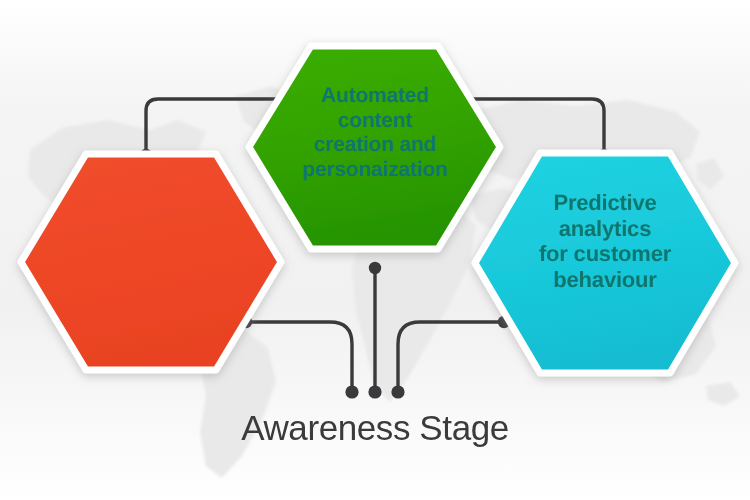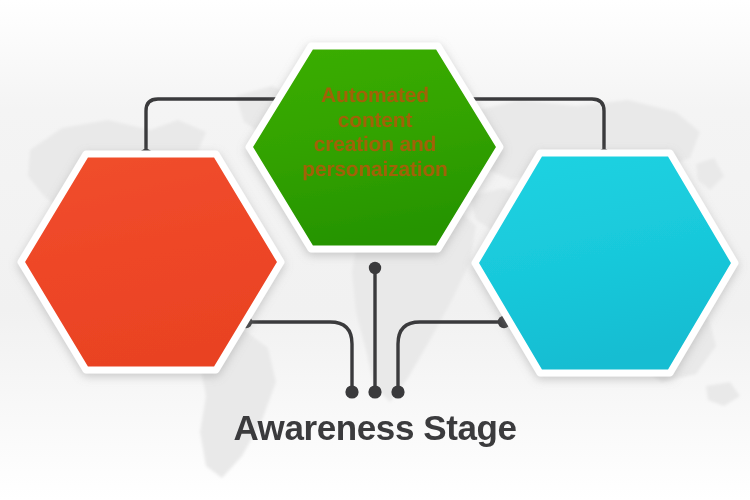--- a/index.html
+++ b/index.html
@@ -26,21 +26,21 @@
     top: 0;
     width: 750px;
     height: 500px;
   }
   #bg-map { z-index: 1; }
   #svg-layer { z-index: 2; }
 
   .hex-label {
     position: absolute;
     z-index: 3;
-    color: #a16207;
+    color: #0f766e;
     font-family: "Liberation Sans", sans-serif;
     font-weight: bold;
     text-align: center;
     line-height: 1.17;
     letter-spacing: -0.2px;
     white-space: pre-line;
     pointer-events: none;
     text-rendering: geometricPrecision;
   }
   #label-red    { left: 22px;  top: 212px; width: 258px; font-size: 22px; }
@@ -49,21 +49,21 @@
 
   #page-title {
     position: absolute;
     z-index: 3;
     left: 0;
     top: 408px;
     width: 750px;
     text-align: center;
     color: #3b3b3d;
     font-family: "Liberation Sans", sans-serif;
-    font-weight: bold;
+    font-weight: normal;
     font-size: 35px;
     letter-spacing: -0.4px;
   }
 </style>
 </head>
 <body>
 
 <div id="stage">
 
   <svg id="bg-map" viewBox="0 0 750 500" aria-hidden="true">
@@ -175,16 +175,20 @@
       <polygon points="540,153 670,153 735,263 670,373 540,373 475,263" fill="url(#gradCyan)" stroke="#ffffff" stroke-width="7" stroke-linejoin="round"></polygon>
     </g>
   </svg>
 
 
   <div class="hex-label" id="label-green">Automated
 content
 creation and
 personaization</div>
 
+  <div class="hex-label" id="label-cyan">Predictive
+analytics
+for customer
+behaviour</div>
 
   <div id="page-title">Awareness Stage</div>
 
 </div>
 
 </body></html>

